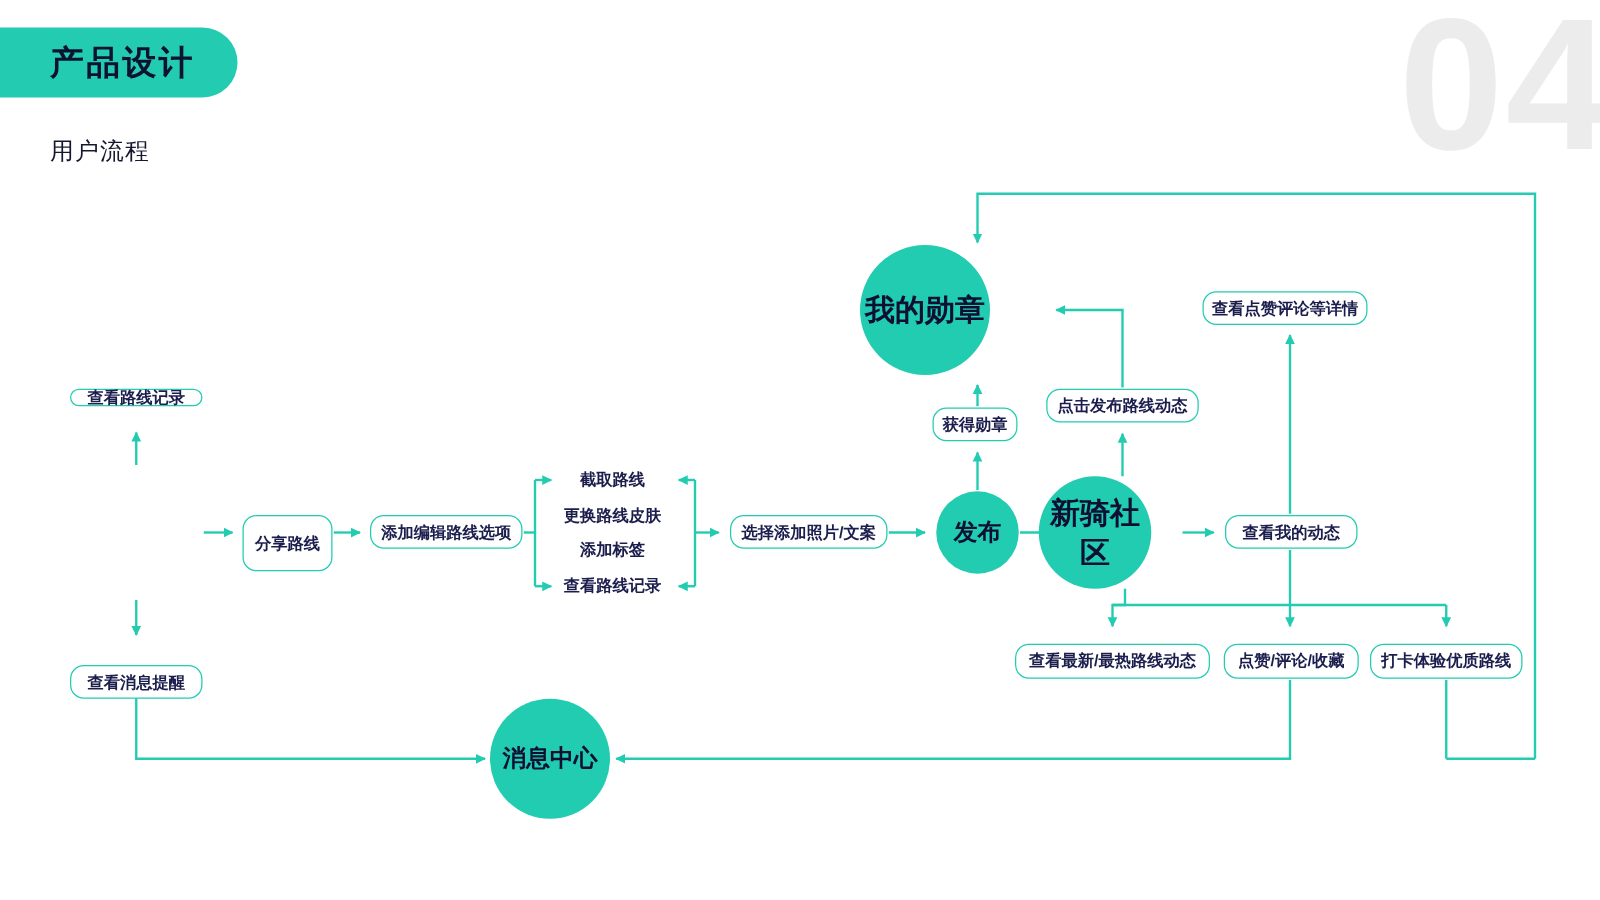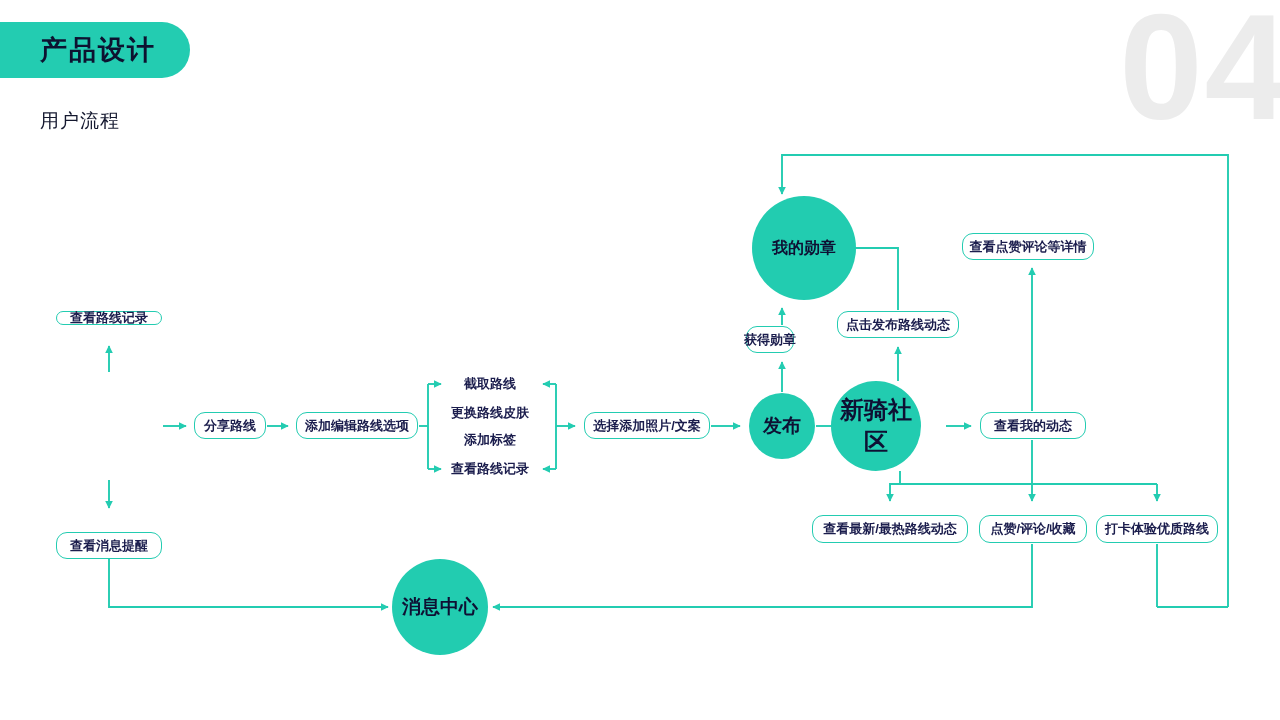--- a/index.html
+++ b/index.html
@@ -128,21 +128,21 @@
 
       <path d="M109,544 L109,607 L388,607" marker-end="url(#ah)"></path>
 
       <path d="M1228,607 L1228,155 L782,155 L782,194" marker-end="url(#ah)"></path>
       <path d="M1157,544 L1157,607"></path>
       <path d="M1157,607 L1228,607"></path>
     </g>
   </svg>
 
 
-  <div class="node circle" style="left:752px;top:196px;width:104px;height:104px;font-size:16px;">
+  <div class="node circle" style="left:688px;top:196px;width:104px;height:104px;font-size:24px;">
     <span>我的勋章</span>
   </div>
 
   <div class="node circle" style="left:749px;top:393px;width:66px;height:66px;font-size:19px;">
     <span>发布</span>
   </div>
 
   <div class="node circle" style="left:831px;top:381px;width:90px;height:90px;font-size:24px;">
     <span>新骑社区</span>
   </div>
@@ -152,33 +152,33 @@
   </div>
 
   <div class="node pill" style="left:56px;top:311px;width:106px;height:14px;">
     <span>查看路线记录</span>
   </div>
 
   <div class="node pill" style="left:56px;top:532px;width:106px;height:27px;">
     <span>查看消息提醒</span>
   </div>
 
-  <div class="node pill" style="left:194px;top:412px;width:72px;height:27px;">
+  <div class="node pill" style="left:194px;top:412px;width:72px;height:45px;">
     <span>分享路线</span>
   </div>
 
   <div class="node pill" style="left:296px;top:412px;width:122px;height:27px;">
     <span>添加编辑路线选项</span>
   </div>
 
   <div class="node pill" style="left:584px;top:412px;width:126px;height:27px;">
     <span>选择添加照片/文案</span>
   </div>
 
-  <div class="node pill" style="left:746px;top:326px;width:48px;height:27px;">
+  <div class="node pill" style="left:746px;top:326px;width:68px;height:27px;">
     <span>获得勋章</span>
   </div>
 
   <div class="node pill" style="left:837px;top:311px;width:122px;height:27px;">
     <span>点击发布路线动态</span>
   </div>
 
   <div class="node pill" style="left:962px;top:233px;width:132px;height:27px;">
     <span>查看点赞评论等详情</span>
   </div>

